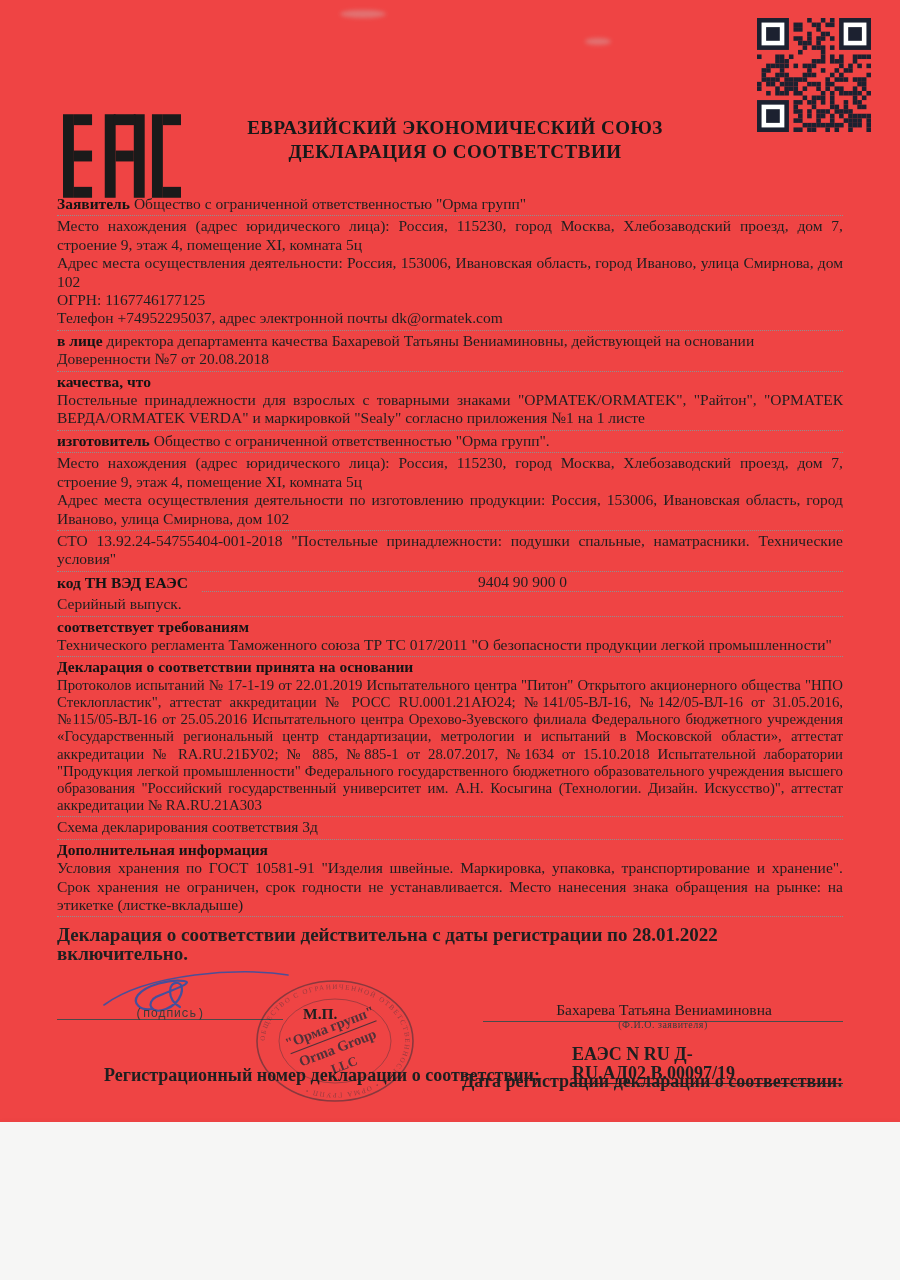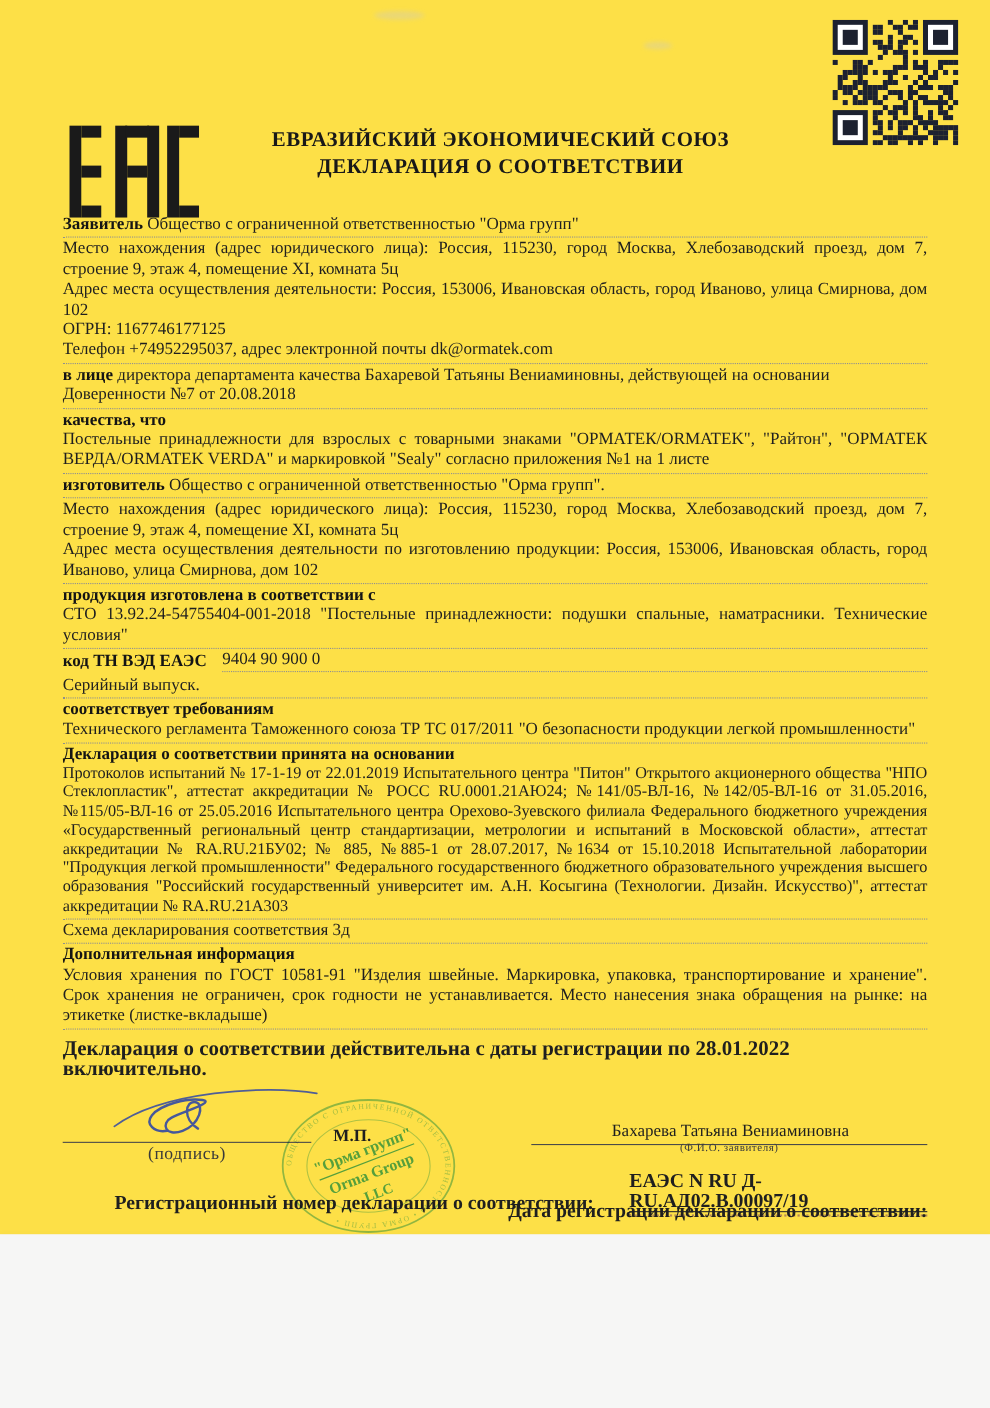--- a/index.html
+++ b/index.html
@@ -2,46 +2,46 @@
 <html style="--stamp: #3aa9cc; --signature-ink: #3c50a0; --qr: #1c2130; --text: #1f1f1f;"><head>
 <meta charset="utf-8">
 <style>
   :root{
     --text:#1f1f1f; --stamp:#3aa9cc; --signature-ink:#3c50a0; --qr:#1c2130;
   }
   *{margin:0;padding:0;box-sizing:border-box;}
   html,body{background:#ffffff;}
   body{width:900px;height:1280px;position:relative;overflow:hidden;
        font-family:"Liberation Serif","DejaVu Serif",serif;color:var(--text);}
-  .page{position:absolute;inset:0;background:#fde047;}
+  .page{position:absolute;inset:0;background:#ef4444;}
   .scan-bottom{position:absolute;left:0;right:0;top:1122px;bottom:0;background:#f6f6f5;
        box-shadow:0 -2px 4px rgba(0,0,0,0.02);}
   
   .qr{position:absolute;top:18px;right:20px;width:132px;height:114px;}
   .eac{position:absolute;left:63px;top:112px;width:118px;height:88px;}
   .titles{position:absolute;left:190px;top:116px;width:530px;text-align:center;}
   .titles .t1,.titles .t2{font-weight:bold;font-size:19px;letter-spacing:.5px;line-height:24px;color:#181818;}
   
   .content{position:absolute;left:57px;top:194px;width:786px;font-size:15.5px;line-height:18.4px;}
   .sec{padding:1px 0 2px 0;}
   .sec.dot{border-bottom:1px dotted #8f8f8f;}
   .just{text-align:justify;}
   b,.b{font-weight:bold;color:#141414;}
   .lead{font-weight:bold;color:#141414;}
   .small-par{font-size:14.8px;line-height:17.2px;}
   .tnved-row{display:flex;align-items:flex-end;}
   .tnved-row .lbl{flex:0 0 auto;}
-  .tnved-row .val{flex:1 1 auto;margin-left:14px;border-bottom:1px dotted #8f8f8f;}
+  .tnved-row .val{flex:1 1 auto;margin-left:14px;border-bottom:1px dotted #8f8f8f;text-align:center;}
   .validity{margin-top:9px;font-weight:bold;font-size:19px;}
   
   .sigblock{position:relative;margin-top:12px;height:150px;}
   .sig-svg{position:absolute;left:35px;top:-10px;width:215px;height:58px;}
   .sig-line{position:absolute;left:0;top:44px;width:226px;border-top:1.3px solid #4a4a4a;}
-  .sig-caption{position:absolute;left:0;top:47px;width:226px;text-align:center;
-               font-size:16px;color:#3a3a3a;letter-spacing:.5px;}
+  .sig-caption{position:absolute;left:0;top:30px;width:226px;text-align:center;
+               font-size:12px;color:#3a3a3a;letter-spacing:.5px;font-family:Liberation Mono, monospace;}
   .mp{position:absolute;left:246px;top:30px;font-weight:bold;font-size:15.5px;}
   .fio{position:absolute;left:428px;top:26px;width:358px;text-align:center;font-size:15.5px;}
   .fio-line{position:absolute;left:426px;top:46px;right:0;border-top:1.3px solid #4a4a4a;}
   .fio-caption{position:absolute;left:426px;top:41px;right:0;text-align:center;
                font-size:10px;color:#3a3a3a;letter-spacing:.5px;}
   .reg-row{position:absolute;left:0;right:0;display:flex;align-items:flex-end;}
   .reg-row.r1{top:70px;} .reg-row.r2{top:97px;flex-direction:column;}
   .reg-label{flex:0 0 468px;font-weight:bold;font-size:18px;margin-left:47px;}
   .reg-value{flex:1 1 auto;font-weight:bold;font-size:18px;position:relative;
              border-bottom:1.6px solid #2c2c2c;padding-bottom:1px;}
@@ -320,21 +320,20 @@
     </div>
 
     <div class="sec dot"><span class="lead">изготовитель</span> <span>Общество с ограниченной ответственностью "Орма групп".</span></div>
 
     <div class="sec dot">
       <div class="just">Место нахождения (адрес юридического лица): Россия, 115230, город Москва, Хлебозаводский проезд, дом 7, строение 9, этаж 4, помещение XI, комната 5ц</div>
       <div class="just">Адрес места осуществления деятельности по изготовлению продукции: Россия, 153006, Ивановская область, город Иваново, улица Смирнова, дом 102</div>
     </div>
 
     <div class="sec dot">
-      <div class="b">продукция изготовлена в соответствии с</div>
       <div class="just">СТО 13.92.24-54755404-001-2018 "Постельные принадлежности: подушки спальные, наматрасники. Технические условия"</div>
     </div>
 
     <div class="sec">
       <div class="tnved-row">
         <span class="lbl b">код ТН ВЭД ЕАЭС</span>
         <span class="val">9404 90 900 0</span>
       </div>
     </div>
 

